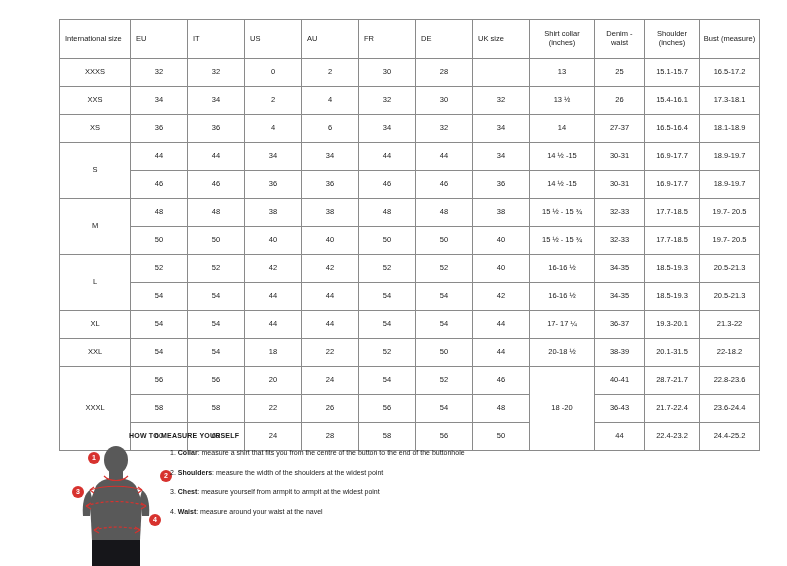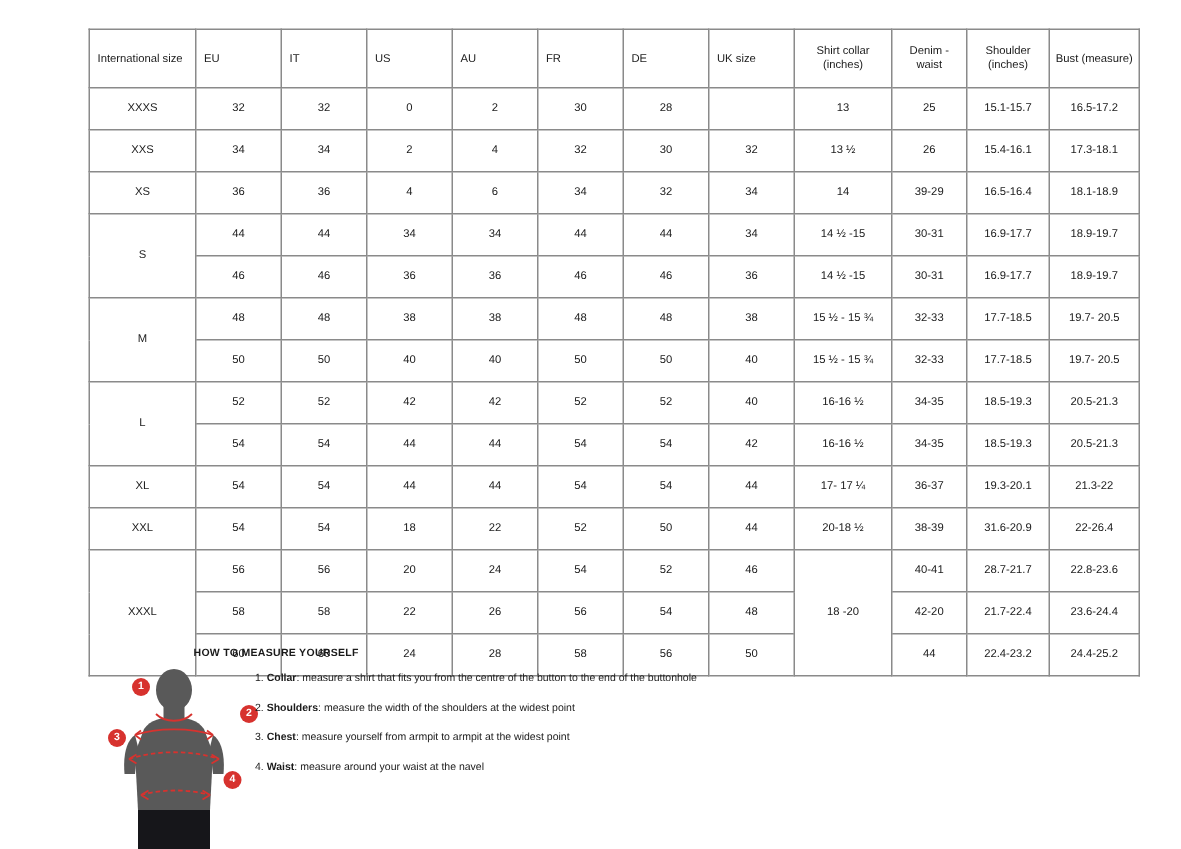--- a/index.html
+++ b/index.html
@@ -188,21 +188,21 @@
           <tr>
             <td class="left-col" rowspan="1">XS</td>
             <td>36</td>
             <td>36</td>
             <td>4</td>
             <td>6</td>
             <td>34</td>
             <td>32</td>
             <td>34</td>
             <td>14</td>
-            <td>39-29</td>
+            <td>27-37</td>
             <td>16.5-16.4</td>
             <td>18.1-18.9</td>
           </tr>
           <tr>
             <td class="left-col" rowspan="2">S</td>
             <td>44</td>
             <td>44</td>
             <td>34</td>
             <td>34</td>
             <td>44</td>
@@ -298,22 +298,22 @@
             <td class="left-col" rowspan="1">XXL</td>
             <td>54</td>
             <td>54</td>
             <td>18</td>
             <td>22</td>
             <td>52</td>
             <td>50</td>
             <td>44</td>
             <td>20-18 ½</td>
             <td>38-39</td>
-            <td>31.6-20.9</td>
-            <td>22-26.4</td>
+            <td>20.1-31.5</td>
+            <td>22-18.2</td>
           </tr>
           <tr>
             <td class="left-col" rowspan="3">XXXL</td>
             <td>56</td>
             <td>56</td>
             <td>20</td>
             <td>24</td>
             <td>54</td>
             <td>52</td>
             <td>46</td>
@@ -323,21 +323,21 @@
             <td>22.8-23.6</td>
           </tr>
           <tr>
             <td>58</td>
             <td>58</td>
             <td>22</td>
             <td>26</td>
             <td>56</td>
             <td>54</td>
             <td>48</td>
-            <td>42-20</td>
+            <td>36-43</td>
             <td>21.7-22.4</td>
             <td>23.6-24.4</td>
           </tr>
           <tr>
             <td>60</td>
             <td>60</td>
             <td>24</td>
             <td>28</td>
             <td>58</td>
             <td>56</td>

